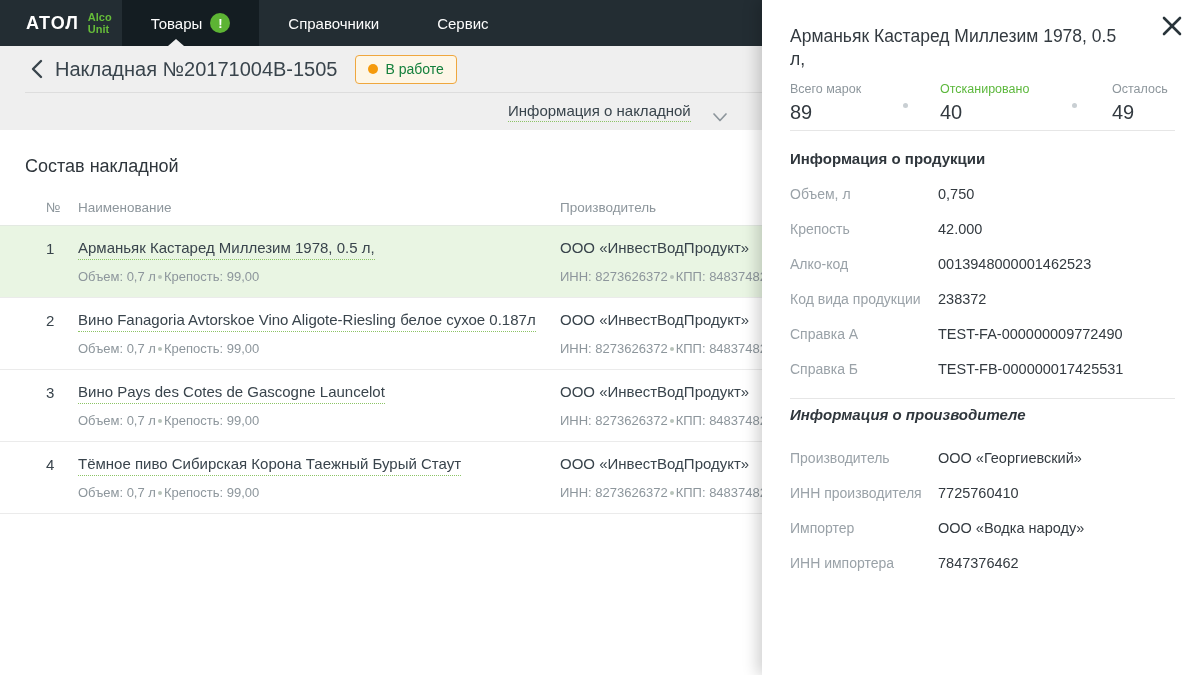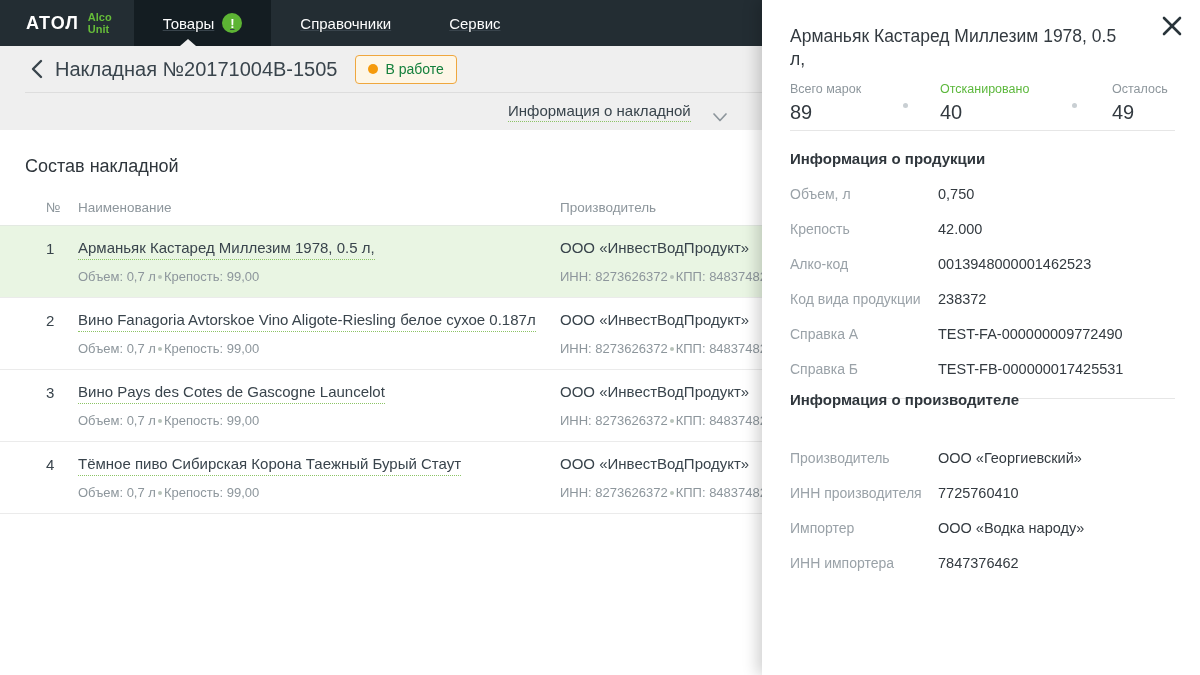--- a/index.html
+++ b/index.html
@@ -7,21 +7,21 @@
     font-family:"Liberation Sans","DejaVu Sans",sans-serif; background:#fff; color:#39444c; }
   .stage { position:relative; width:1200px; height:675px; }
 
   
   .navbar { position:absolute; top:0; left:0; width:1200px; height:46px;
     background:#232d33; display:flex; align-items:stretch; }
   .logo { display:flex; align-items:center; gap:9px; padding:0 10px 0 26px; cursor:pointer; }
   .logo-main { color:#fff; font-size:18px; font-weight:700; letter-spacing:1px; line-height:1; }
   .logo-sub { display:flex; flex-direction:column; justify-content:center; }
   .logo-sub span { color:#65bb39; font-size:11px; font-weight:700; line-height:12px; }
-  .nav-items { display:flex; margin-left:12px;text-decoration:underline; }
+  .nav-items { display:flex; margin-left:0; }
   .nav-item { position:relative; display:flex; align-items:center; gap:8px;
     padding:0 29px; color:#fdfdfd; font-size:15px; cursor:pointer; }
   .nav-item.active { background:#141d22; }
   .nav-item.active::after { content:""; position:absolute; bottom:0; left:50%;
     margin-left:-22px; border-left:8px solid transparent; border-right:8px solid transparent;
     border-bottom:7px solid #f0f0f0; }
   .nav-badge { display:inline-flex; align-items:center; justify-content:center;
     width:20px; height:20px; border-radius:50%; background:#5db434; color:#fff;
     font-size:13px; font-weight:700; }
 
@@ -70,21 +70,21 @@
   .stat { position:absolute; top:82px; }
   .stat .s-label { font-size:12.5px; color:#8d969c; }
   .stat .s-label.green { color:#5cb83c; }
   .stat .s-value { font-size:20px; color:#333a40; margin-top:5px; }
   .stat1 { left:28px; } .stat2 { left:178px; } .stat3 { left:350px; }
   .stat-dot { position:absolute; top:103px; width:5px; height:5px; border-radius:50%; background:#c9cfd3; }
   .stat-dot1 { left:141px; } .stat-dot2 { left:310px; }
   .panel-divider { position:absolute; left:28px; width:385px; height:1px; background:#e6e6e6; }
   .pd1 { top:130px; } .pd2 { top:398px; }
   .panel-section-title { position:absolute; left:28px; font-size:15px; font-weight:700; color:#2f363c; }
-  .pst1 { top:150px; } .pst2 { top:391px; }
+  .pst1 { top:150px; } .pst2 { top:406px;font-style:italic; }
   .p-row { position:absolute; left:28px; width:390px; }
   .p-label { position:absolute; left:0; font-size:14px; color:#9aa2a8; white-space:nowrap; }
   .p-value { position:absolute; left:148px; font-size:14.5px; color:#333a40; white-space:nowrap; }
 </style>
 </head>
 <body>
 
 <div class="stage">
 
   <div class="navbar">

